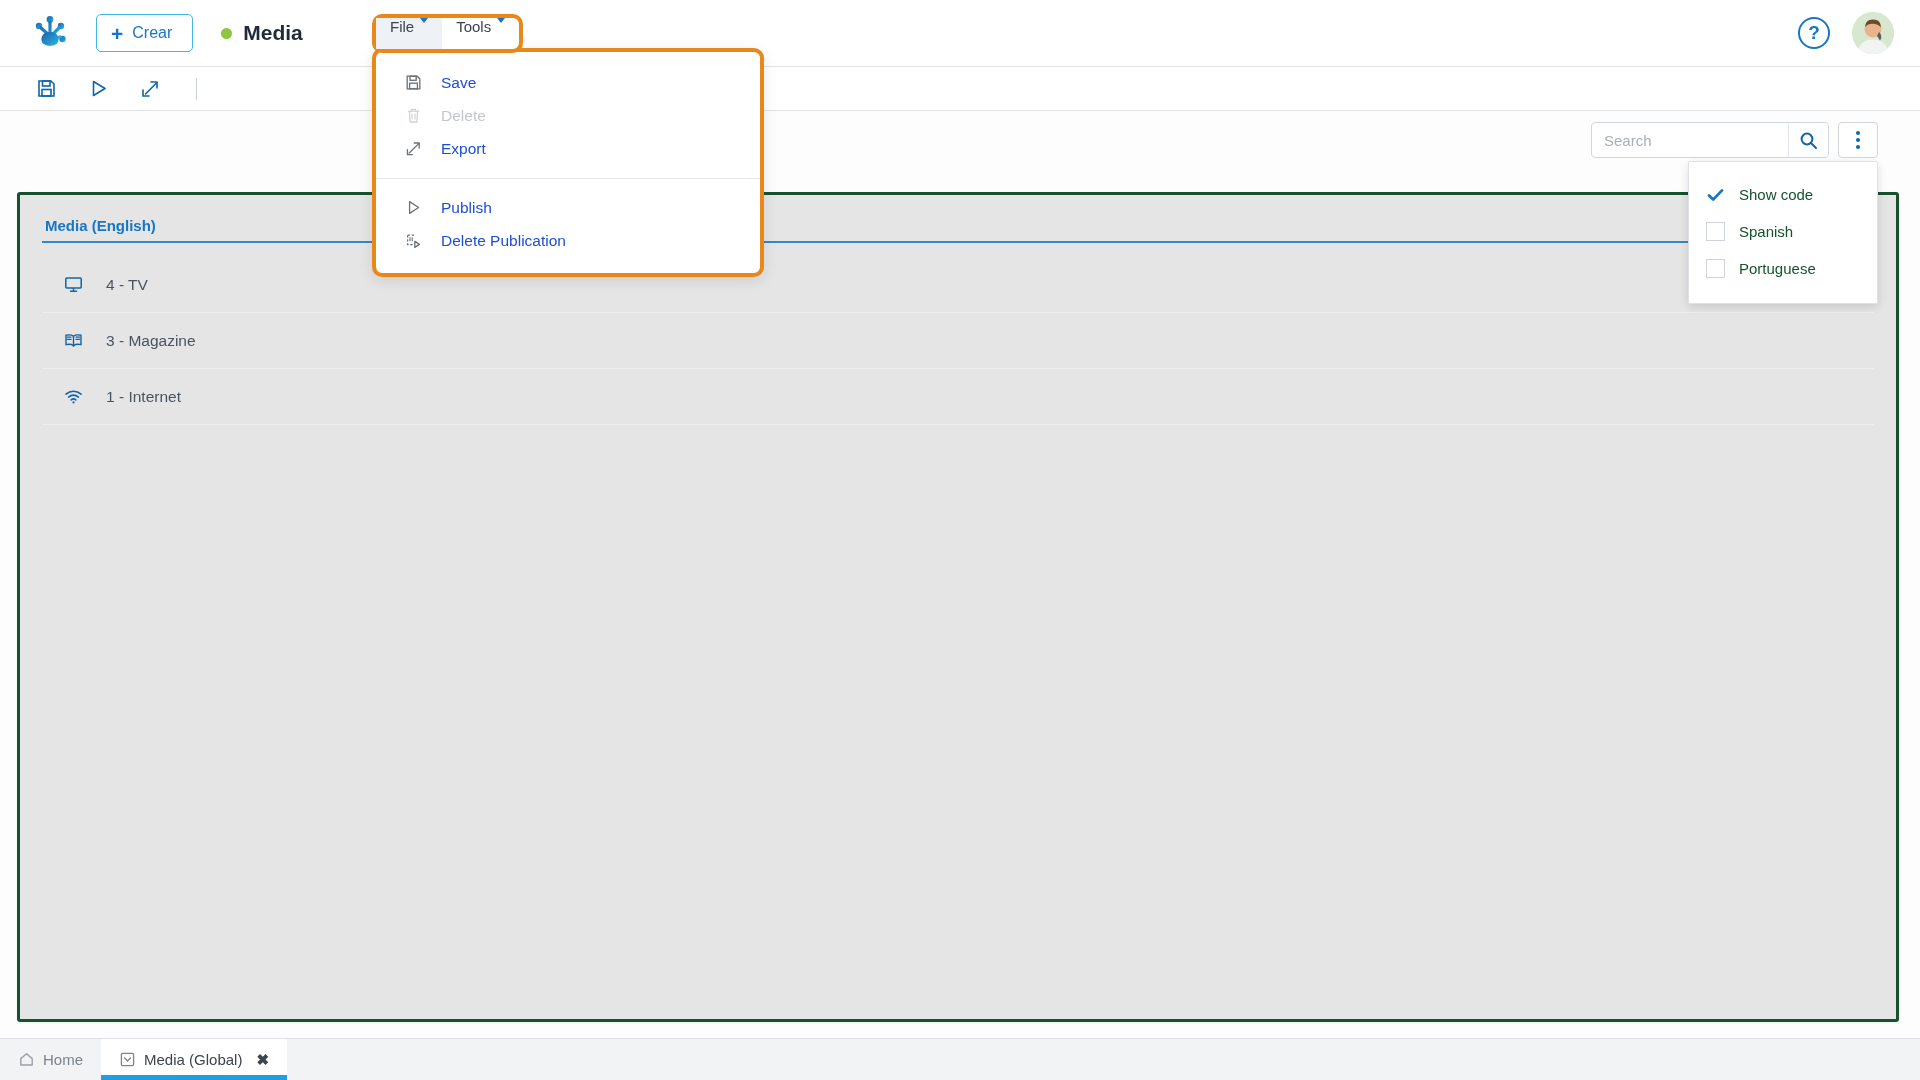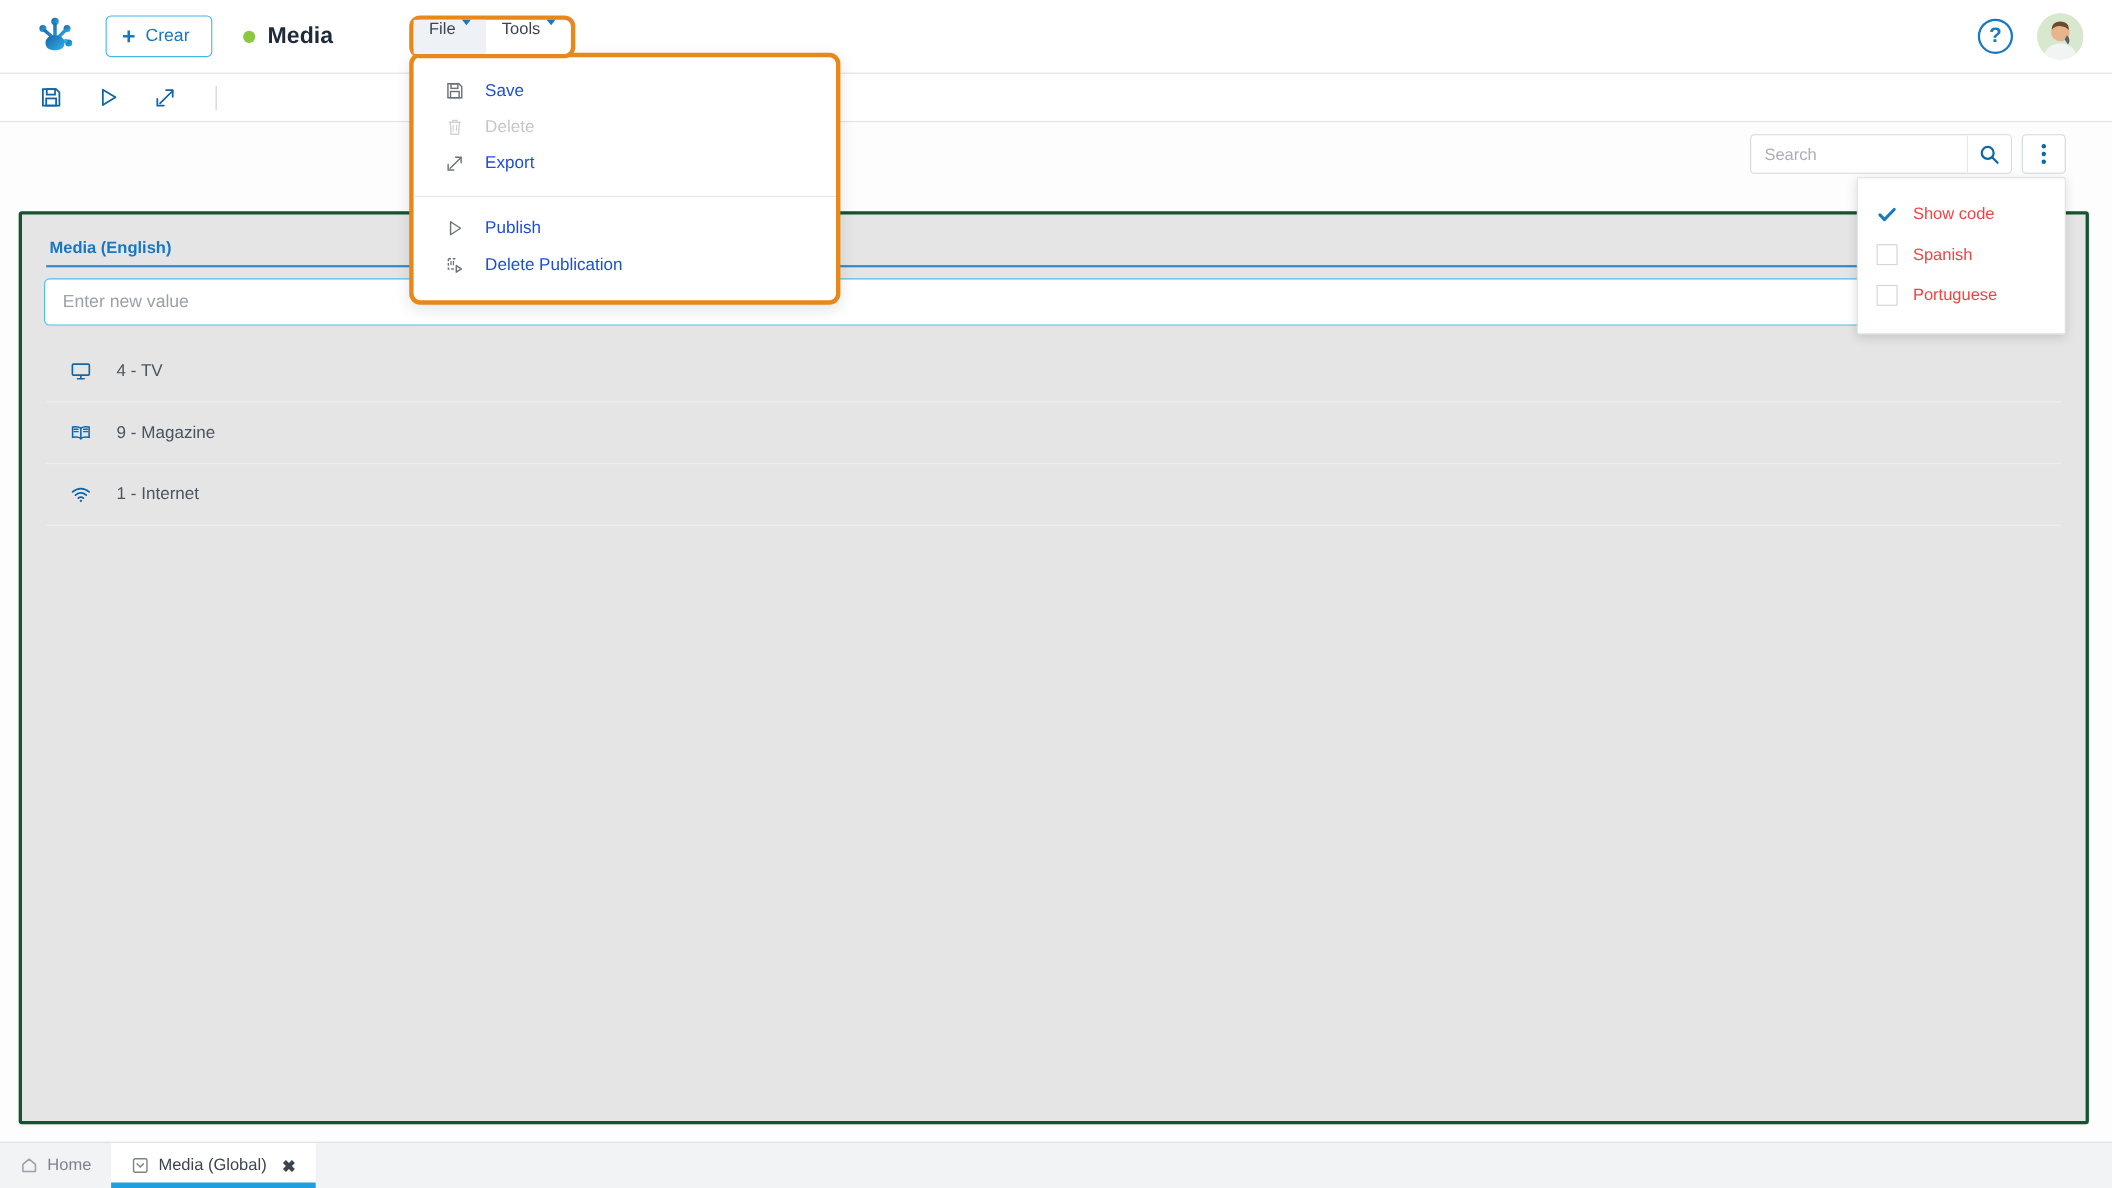--- a/index.html
+++ b/index.html
@@ -338,21 +338,21 @@
     padding: 14px 0 16px 0;
     z-index: 50;
   }
   .opt-item {
     height: 37px;
     display: flex;
     align-items: center;
     gap: 14px;
     padding-left: 17px;
     font-size: 15px;
-    color: #ef4444;
+    color: #14532d;
     cursor: pointer;
   }
   .opt-box {
     width: 19px; height: 19px;
     border: 1px solid #cfd4da;
     background: #fff;
     display: flex; align-items: center; justify-content: center;
     flex: none;
   }
   .opt-box.checked {
@@ -510,21 +510,20 @@
       <i></i>
         <i></i>
         <i></i>
     </div>
   </div>
 
   <div class="card">
     <div class="field-label">Media (English)</div>
     <div class="field-underline"></div>
 
-    <input class="new-value-input" type="text" placeholder="Enter new value" style="">
 
     <div class="item-list">
 
       <div class="item-row">
         <span class="item-icon">
           <svg width="19" height="19" viewBox="0 0 19 19" fill="none" stroke="currentColor" stroke-width="1.5">
             <rect x="1.8" y="3" width="15.4" height="10" rx="1"></rect>
             <path d="M6.5 16.3h6" stroke-linecap="round"></path>
             <path d="M9.5 13v3.3"></path>
           </svg>
@@ -534,21 +533,21 @@
 
 
       <div class="item-row">
         <span class="item-icon">
           <svg width="19" height="19" viewBox="0 0 19 19" fill="none" stroke="currentColor" stroke-width="1.4">
             <path d="M9.5 5.2C7.8 3.9 5 3.6 2 4.2v9.4c3-0.6 5.8-0.3 7.5 1 1.7-1.3 4.5-1.6 7.5-1V4.2c-3-0.6-5.8-0.3-7.5 1z"></path>
             <path d="M9.5 5.2v10.4"></path>
             <path d="M3.4 6.2h3.6M3.4 8.4h3.6M12 6.2h3.6M12 8.4h3.6" stroke-width="1.2" stroke-linecap="round"></path>
           </svg>
         </span>
-        <span class="item-text">9 - Magazine</span>
+        <span class="item-text">3 - Magazine</span>
       </div>
 
       <div class="item-row">
         <span class="item-icon">
           <svg width="19" height="19" viewBox="0 0 19 19" fill="none" stroke="currentColor" stroke-width="1.6" stroke-linecap="round">
             <path d="M2 7.2C4.2 5.2 6.7 4.2 9.5 4.2S14.8 5.2 17 7.2"></path>
             <path d="M4.6 10.1c1.5-1.3 3.1-2 4.9-2s3.4.7 4.9 2"></path>
             <path d="M7.2 12.9c.7-.6 1.5-1 2.3-1s1.6.4 2.3 1"></path>
             <circle cx="9.5" cy="15.4" r="1.05" fill="currentColor" stroke="none"></circle>
           </svg>

